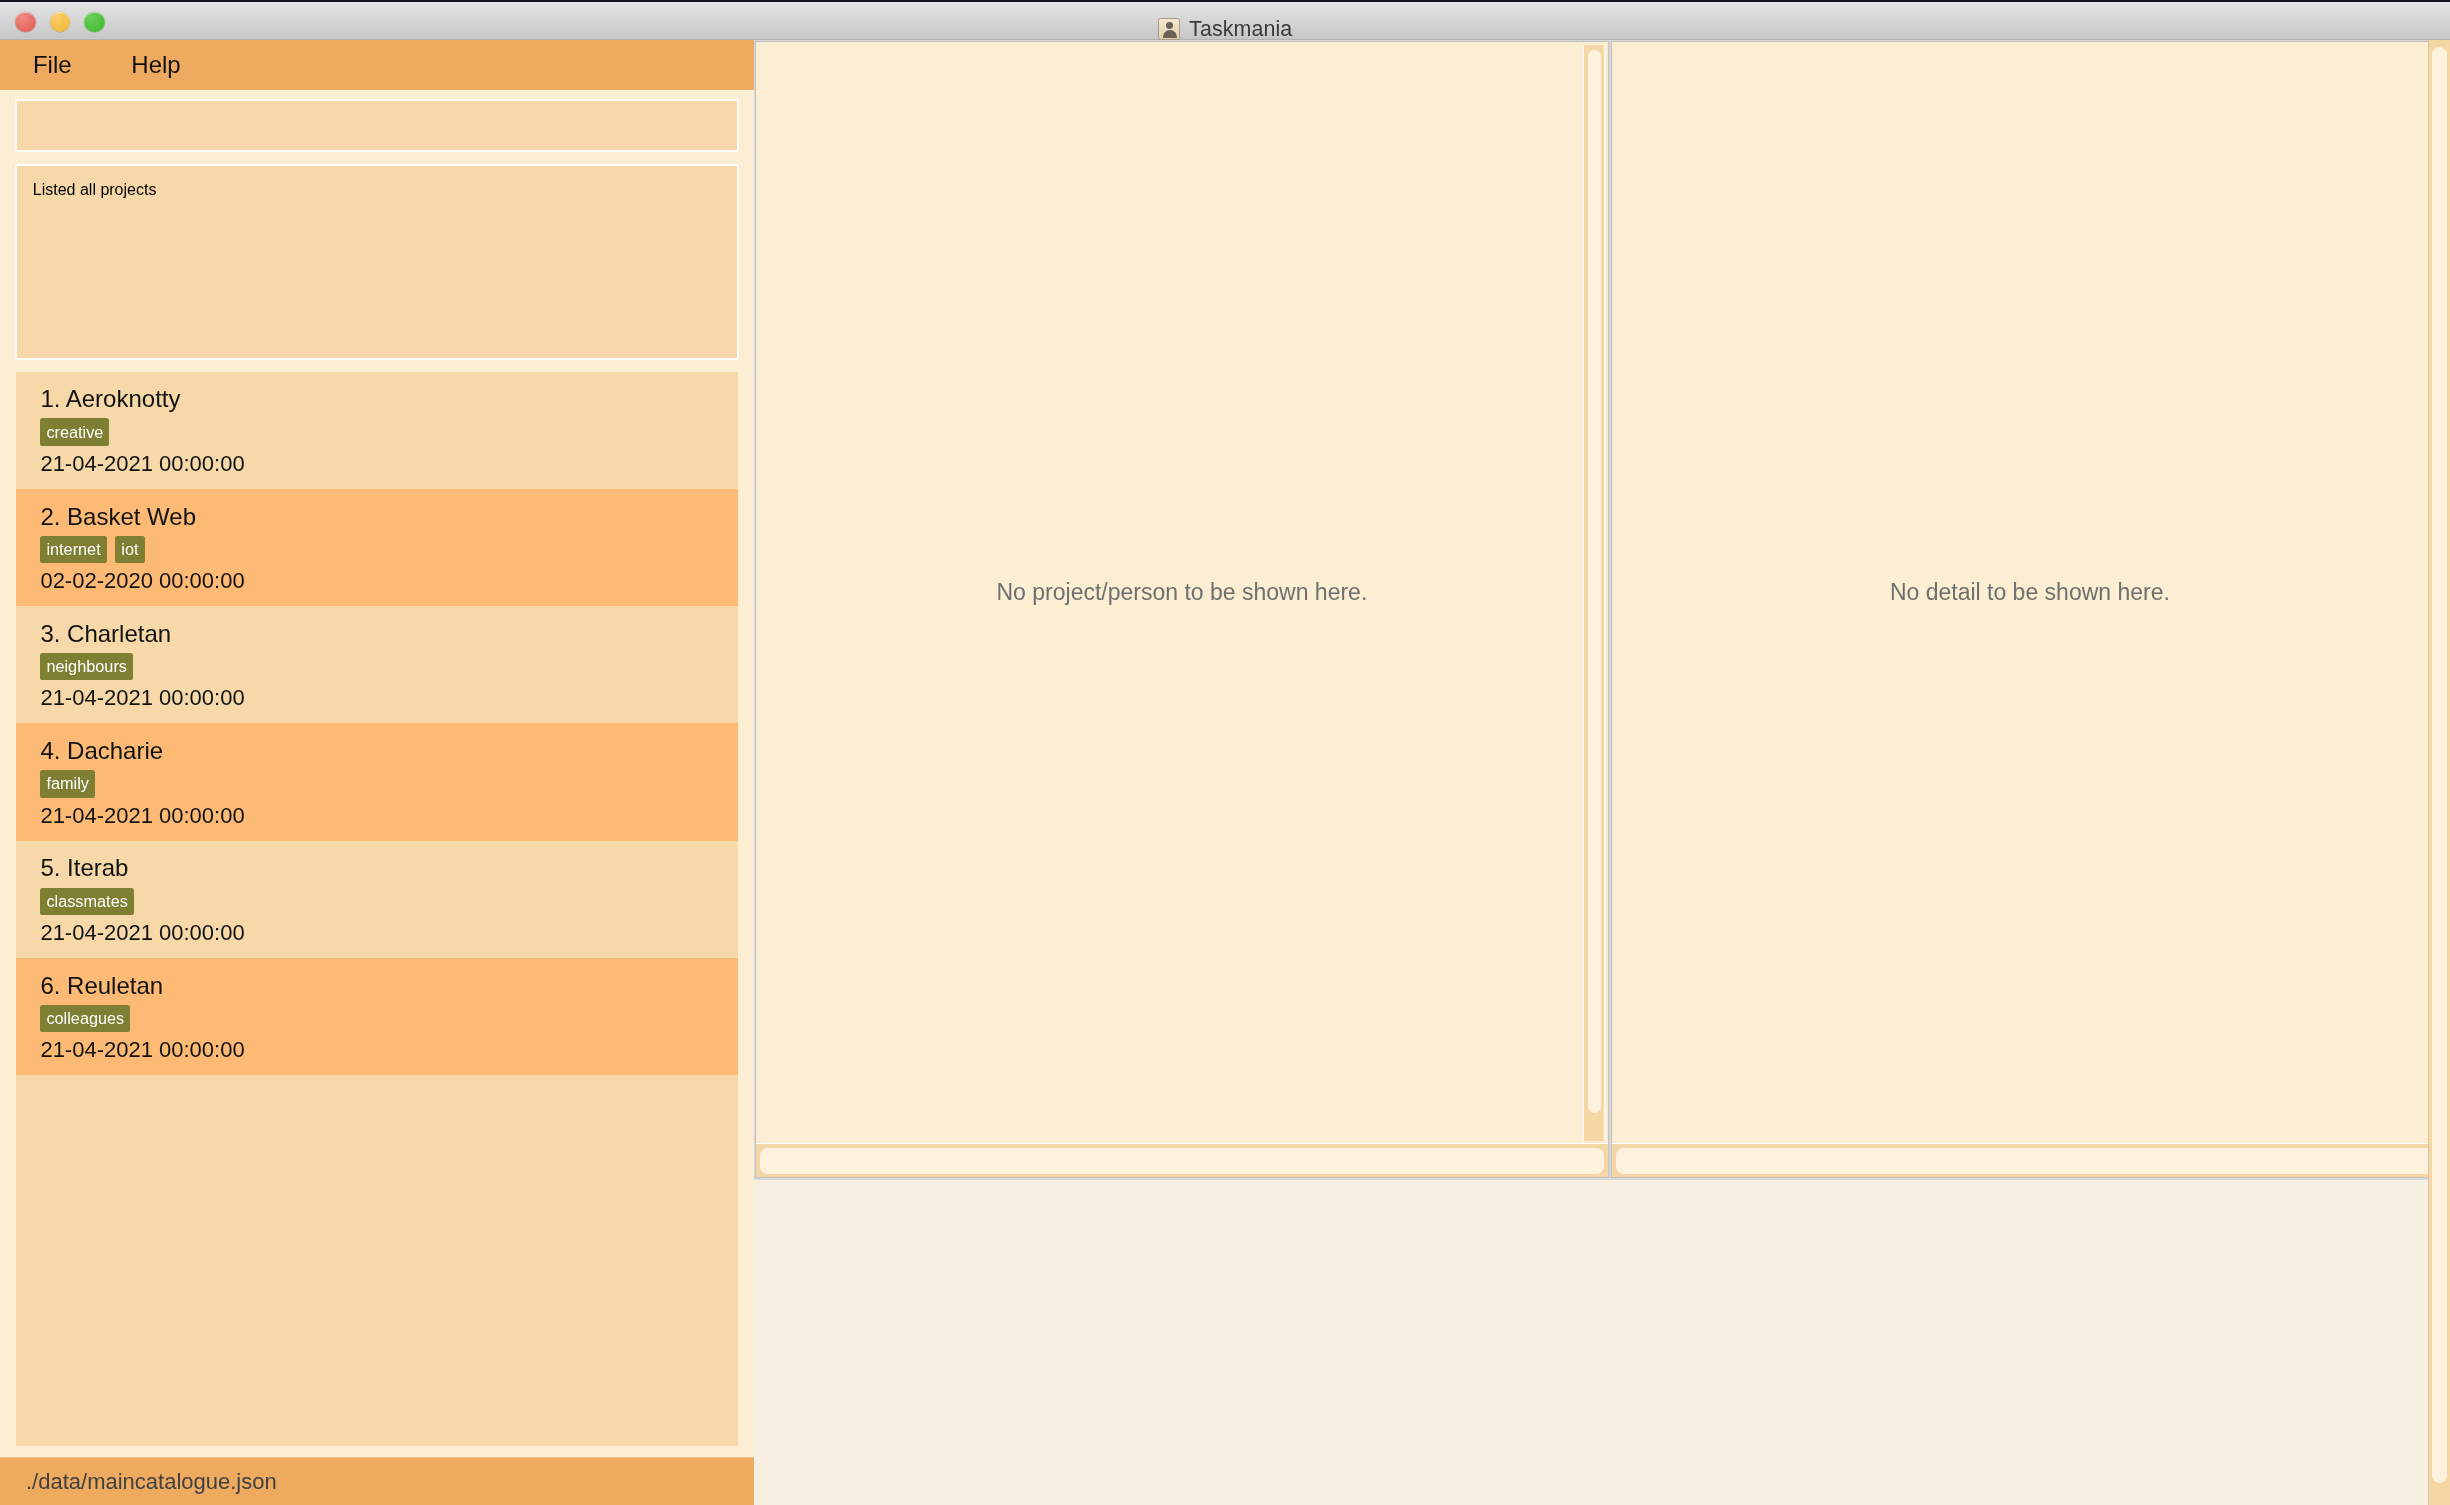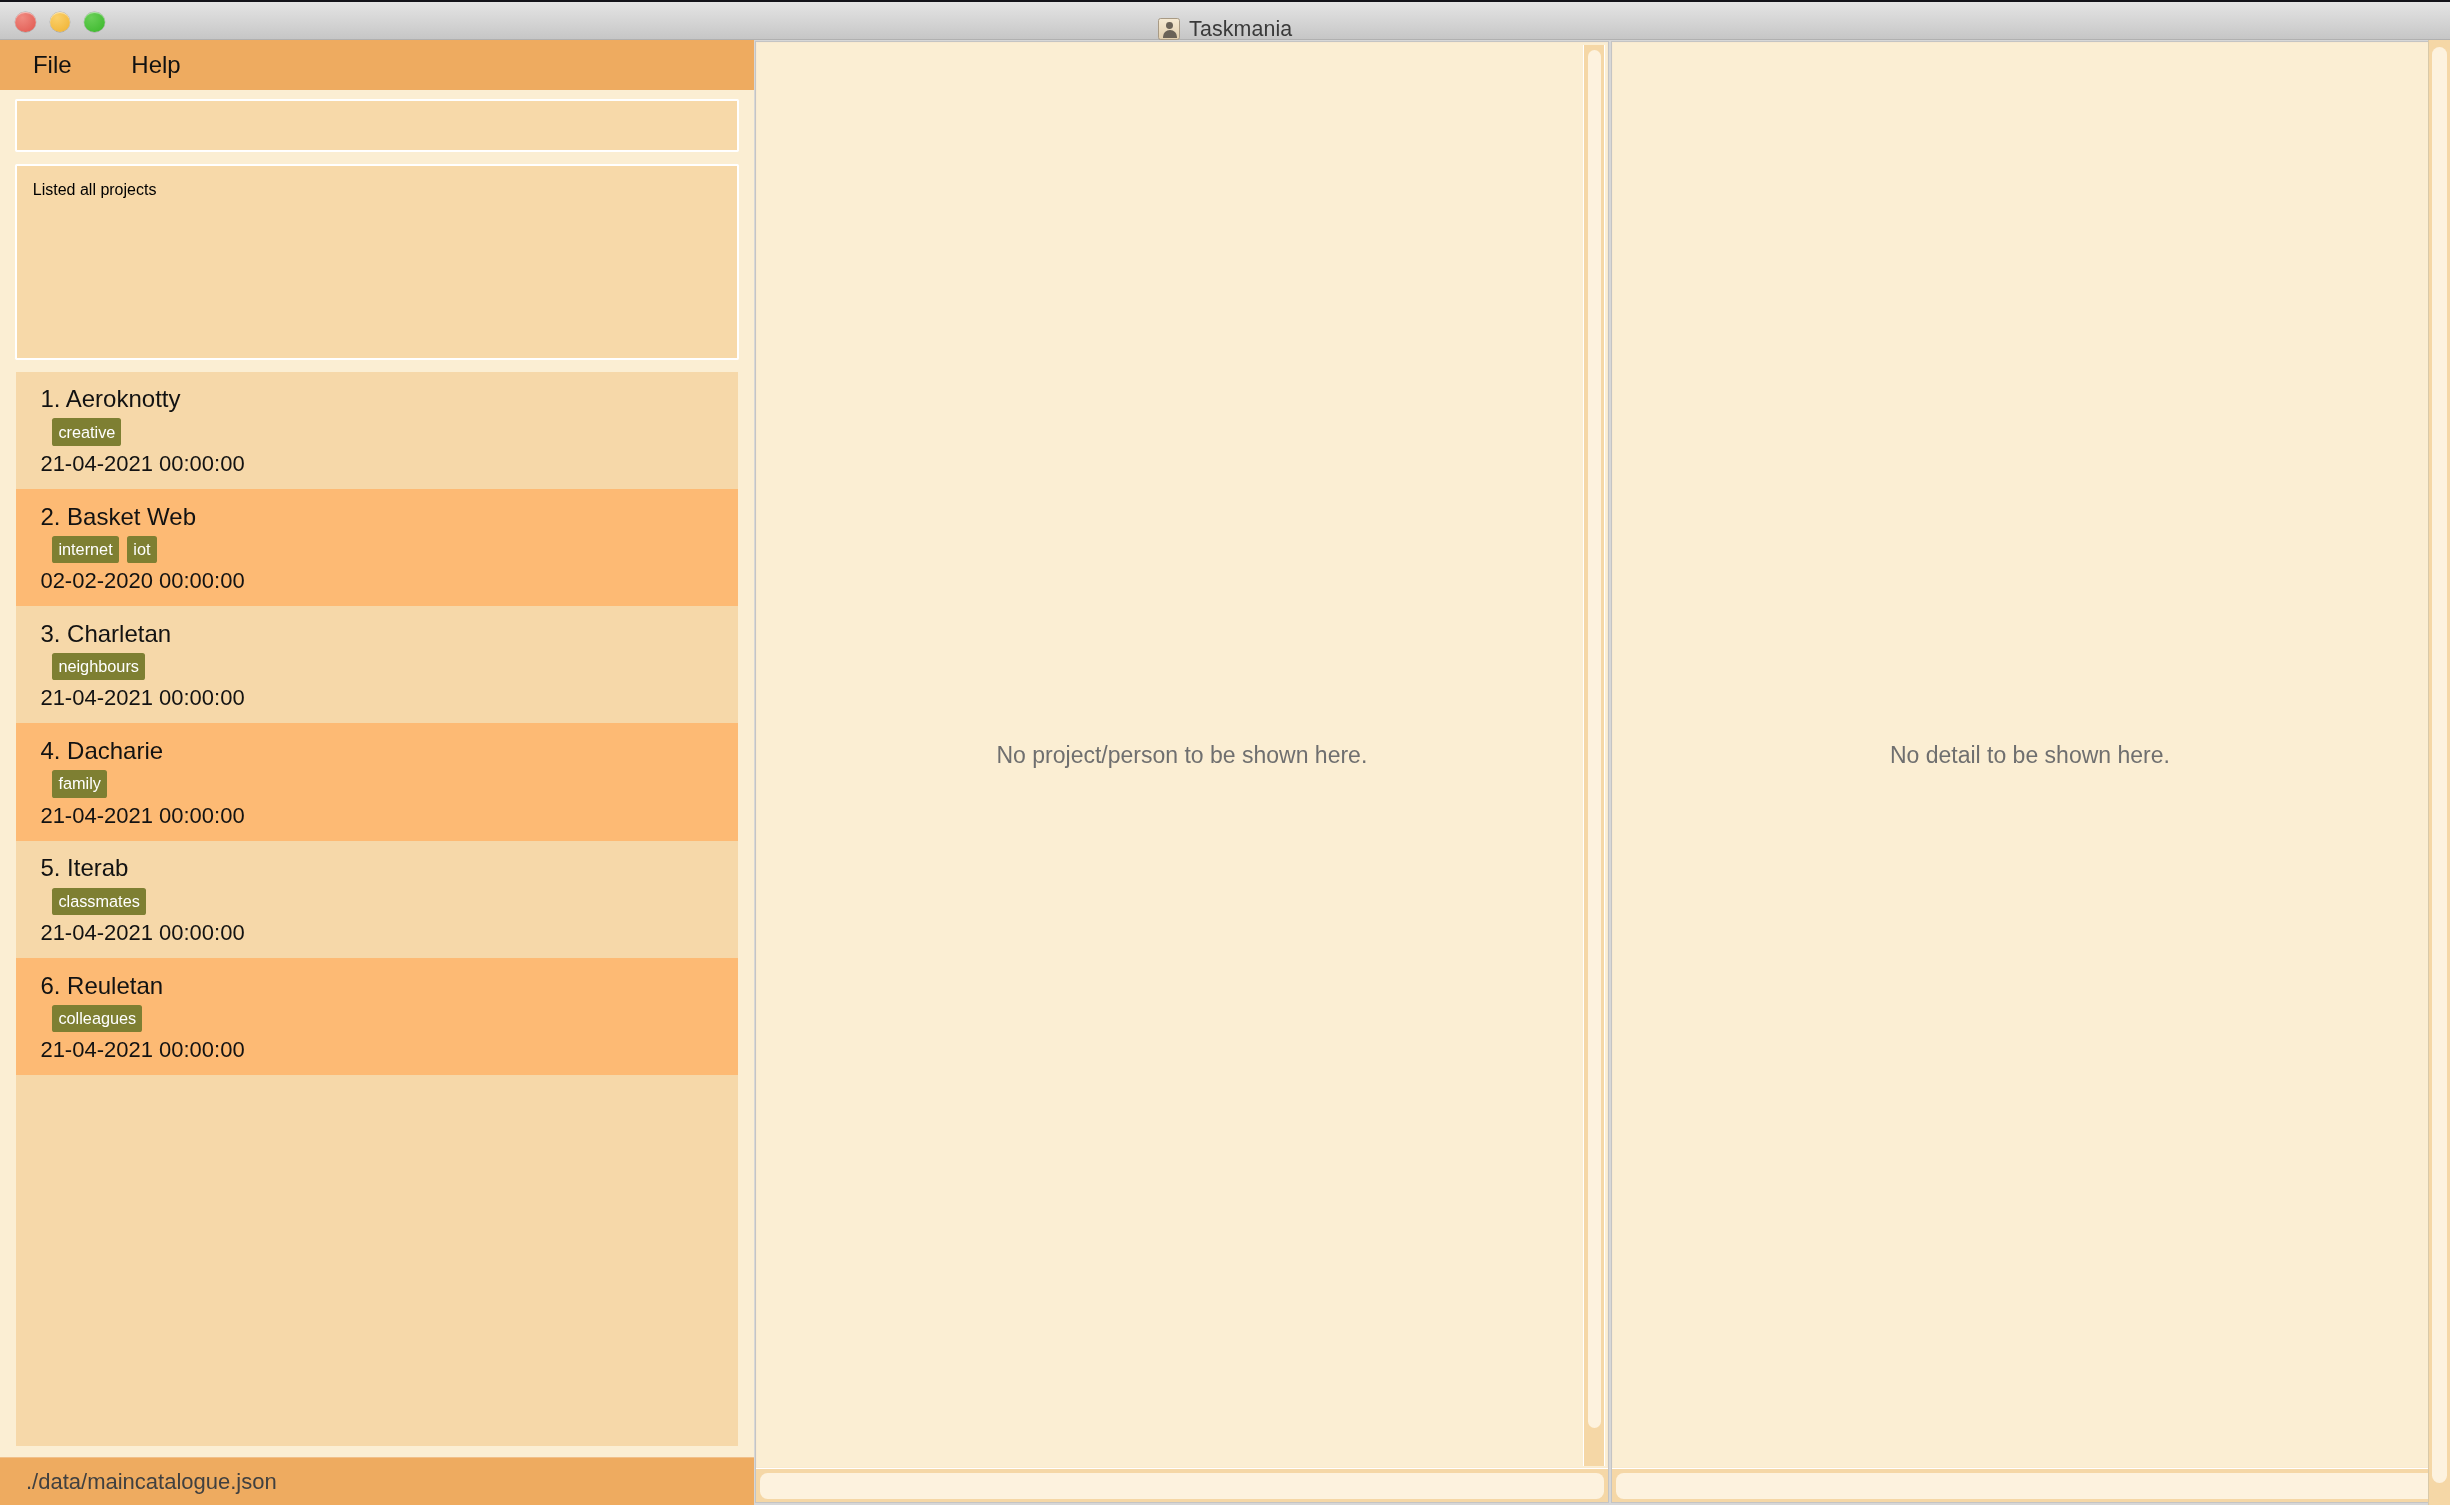--- a/index.html
+++ b/index.html
@@ -186,21 +186,20 @@
     font-size: 24px;
     color: #121212;
     margin-bottom: 5.1px;
     white-space: nowrap;
   }
   .tagrow {
     display: flex;
     gap: 8.6px;
     margin-bottom: 5.1px;
     flex-wrap: wrap;
-    margin-left: 12px;
   }
   .tag {
     background: #7e7f32;
     color: #ffffff;
     font-size: 16.3px;
     line-height: 1;
     padding: 5.1px 6px 6px 6px;
     border-radius: 2.6px;
     white-space: nowrap;
   }
@@ -228,21 +227,21 @@
     white-space: nowrap;
     overflow: hidden;
   }
 
   
   .panels {
     position: absolute;
     left: 754px;
     top: 40px;
     width: 1696px;
-    height: 1465px;
+    height: 1140px;
     background: #d7d7d7;
     display: flex;
   }
 
   .panel {
     position: relative;
     background: #fbeed3;
     display: flex;
     flex-direction: column;
     border: 0.9px solid #c4c4c4;

